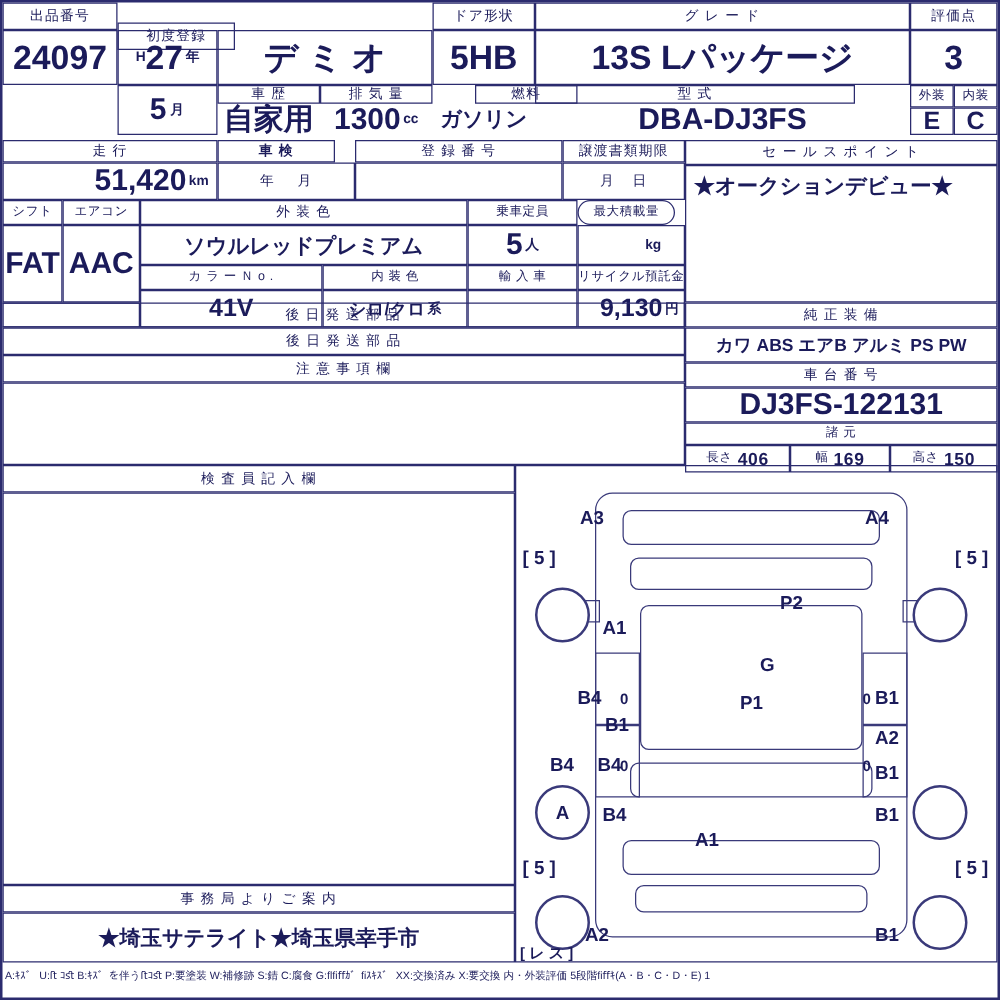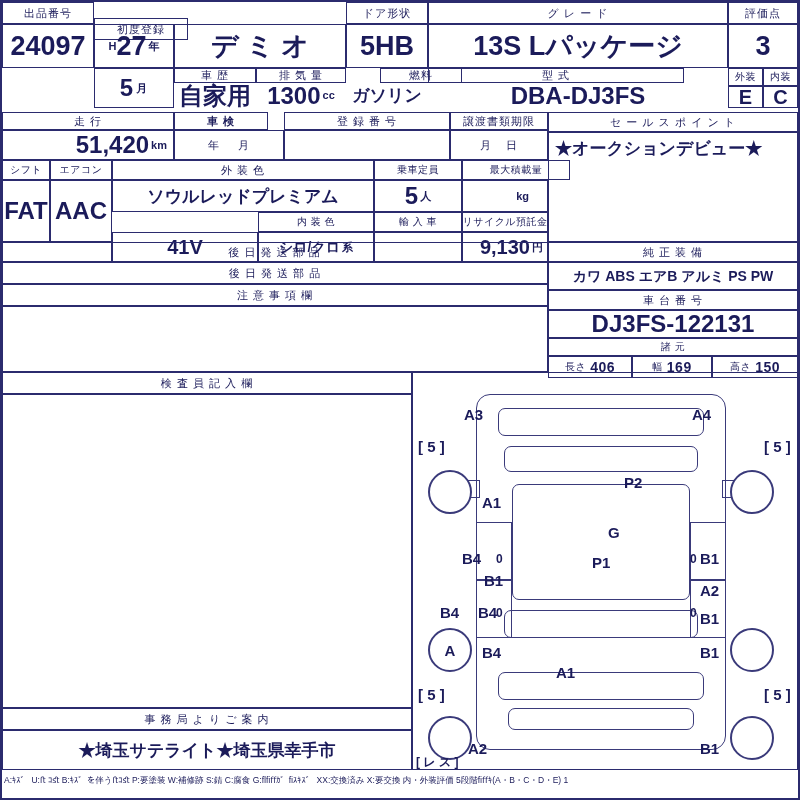--- a/index.html
+++ b/index.html
@@ -183,25 +183,26 @@
   <div class="cell" style="left:110px;top:178px;width:262px;height:32px;">
       <span class="val-md">ソウルレッドプレミアム</span>
     </div>
 
   <div class="cell lbl-sm" style="left:372px;top:158px;width:88px;height:20px;">乗車定員</div>
   <div class="cell" style="left:372px;top:178px;width:88px;height:32px;">
       <span class="val-lg">5</span>
       <span class="unit">人</span>
     </div>
 
-  <div class="cell lbl-sm" style="left:460px;top:158px;width:108px;height:20px;">最大積載量</div>
+  <div class="cell lbl-sm" style="left:460px;top:158px;width:78px;height:20px;border-radius:10px;">最大積載量</div>
   <div class="cell" style="left:460px;top:178px;width:86px;height:32px;justify-content:flex-end;padding-right:18px;">
       <span class="unit">kg</span>
     </div>
 
+  <div class="cell lbl-sm" style="left:110px;top:210px;width:146px;height:20px;">カ ラ ー Ｎ o .</div>
   <div class="cell" style="left:110px;top:230px;width:146px;height:30px;">
       <span class="val">41V</span>
     </div>
 
   <div class="cell lbl-sm" style="left:256px;top:210px;width:116px;height:20px;">内 装 色</div>
   <div class="cell" style="left:256px;top:230px;width:116px;height:30px;">
       <span class="val-sm">シロ/クロ</span>
       <span class="unit">系</span>
     </div>
 

